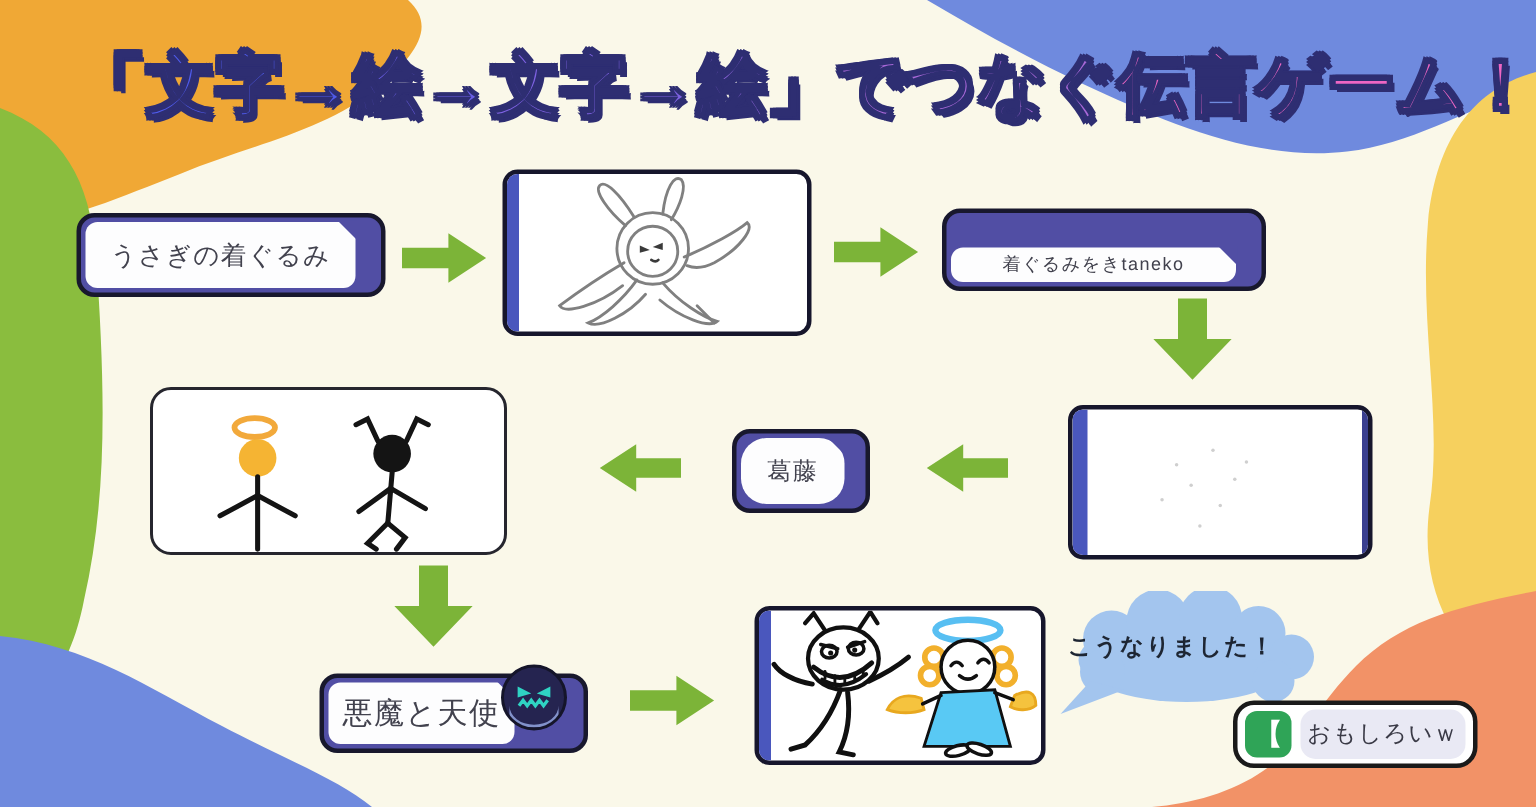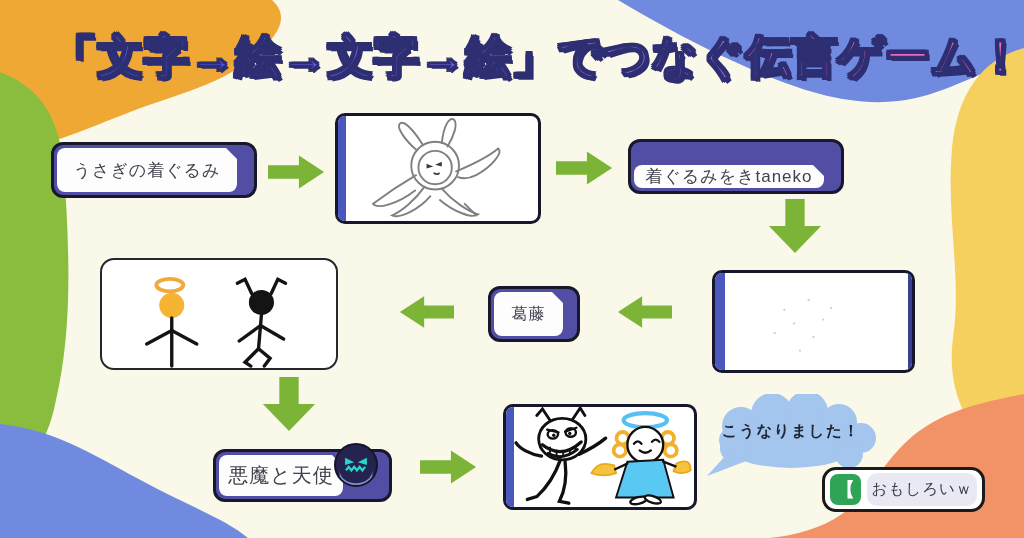--- a/index.html
+++ b/index.html
@@ -60,21 +60,21 @@
   
   .avatar{
     position:absolute;top:-9px;right:11px;width:44px;height:44px;
     border-radius:50%;background:#252450;border:2.5px solid #15152a;
     overflow:hidden;box-sizing:border-box;
   }
 
   
   .bubble-art{position:absolute;left:697px;top:394px;width:188px;height:86px;}
   .bubble-text{
-    position:absolute;left:712px;top:421px;width:158px;text-align:center;
+    position:absolute;left:712px;top:421px;width:158px;text-align:left;
     font-size:15.5px;font-weight:bold;color:#1e2633;letter-spacing:1.5px;
   }
 
   
   .chat{
     position:absolute;left:822px;top:467px;width:163px;height:45px;
     background:#fff;border:3px solid #1a1a1a;border-radius:14px;
     box-sizing:border-box;display:flex;align-items:center;padding:0 5px;gap:6px;
   }
   .chat-icon{
@@ -132,21 +132,21 @@
     </svg>
   </div>
 
   <div class="arrow" style="left:556px;top:148px;width:58px;height:40px;">
     <svg viewBox="0 0 60 40">
         <path d="M0,13 H32 V3 L58,20 L32,37 V27 H0 Z"></path>
       </svg>
   </div>
 
   <div class="tbox" style="left:628px;top:139px;width:216px;height:55px;">
-    <div class="inner" style="font-size:17px;margin-top:20px;">着ぐるみをきtaneko</div>
+    <div class="inner" style="font-size:12px;margin-top:20px;">着ぐるみをきtaneko</div>
   </div>
 
   <div class="arrow" style="left:766px;top:198px;width:58px;height:58px;">
     <svg viewBox="0 0 60 58">
         <path d="M20,0 H40 V28 H57 L30,56 L3,28 H20 Z"></path>
       </svg>
   </div>
 
   <div class="dbox" style="left:712px;top:270px;width:203px;height:103px;">
     <div class="spine" style="width:10px;"></div>
@@ -165,21 +165,21 @@
     </svg>
   </div>
 
   <div class="arrow" style="left:616px;top:292px;width:56px;height:40px;">
     <svg viewBox="0 0 60 40">
         <path d="M60,13 H28 V3 L2,20 L28,37 V27 H60 Z"></path>
       </svg>
   </div>
 
   <div class="tbox" style="left:488px;top:286px;width:92px;height:56px;">
-    <div class="inner" style="right:14px;font-size:16px;">葛藤</div>
+    <div class="inner" style="right:14px;font-size:16px;border-radius:17px;">葛藤</div>
   </div>
 
   <div class="arrow" style="left:398px;top:292px;width:56px;height:40px;">
     <svg viewBox="0 0 60 40">
         <path d="M60,13 H28 V3 L2,20 L28,37 V27 H60 Z"></path>
       </svg>
   </div>
 
   <div class="dbox plain" style="left:100px;top:258px;width:238px;height:112px;">
     <svg class="art" viewBox="0 0 238 112" fill="none" stroke-linecap="round">

